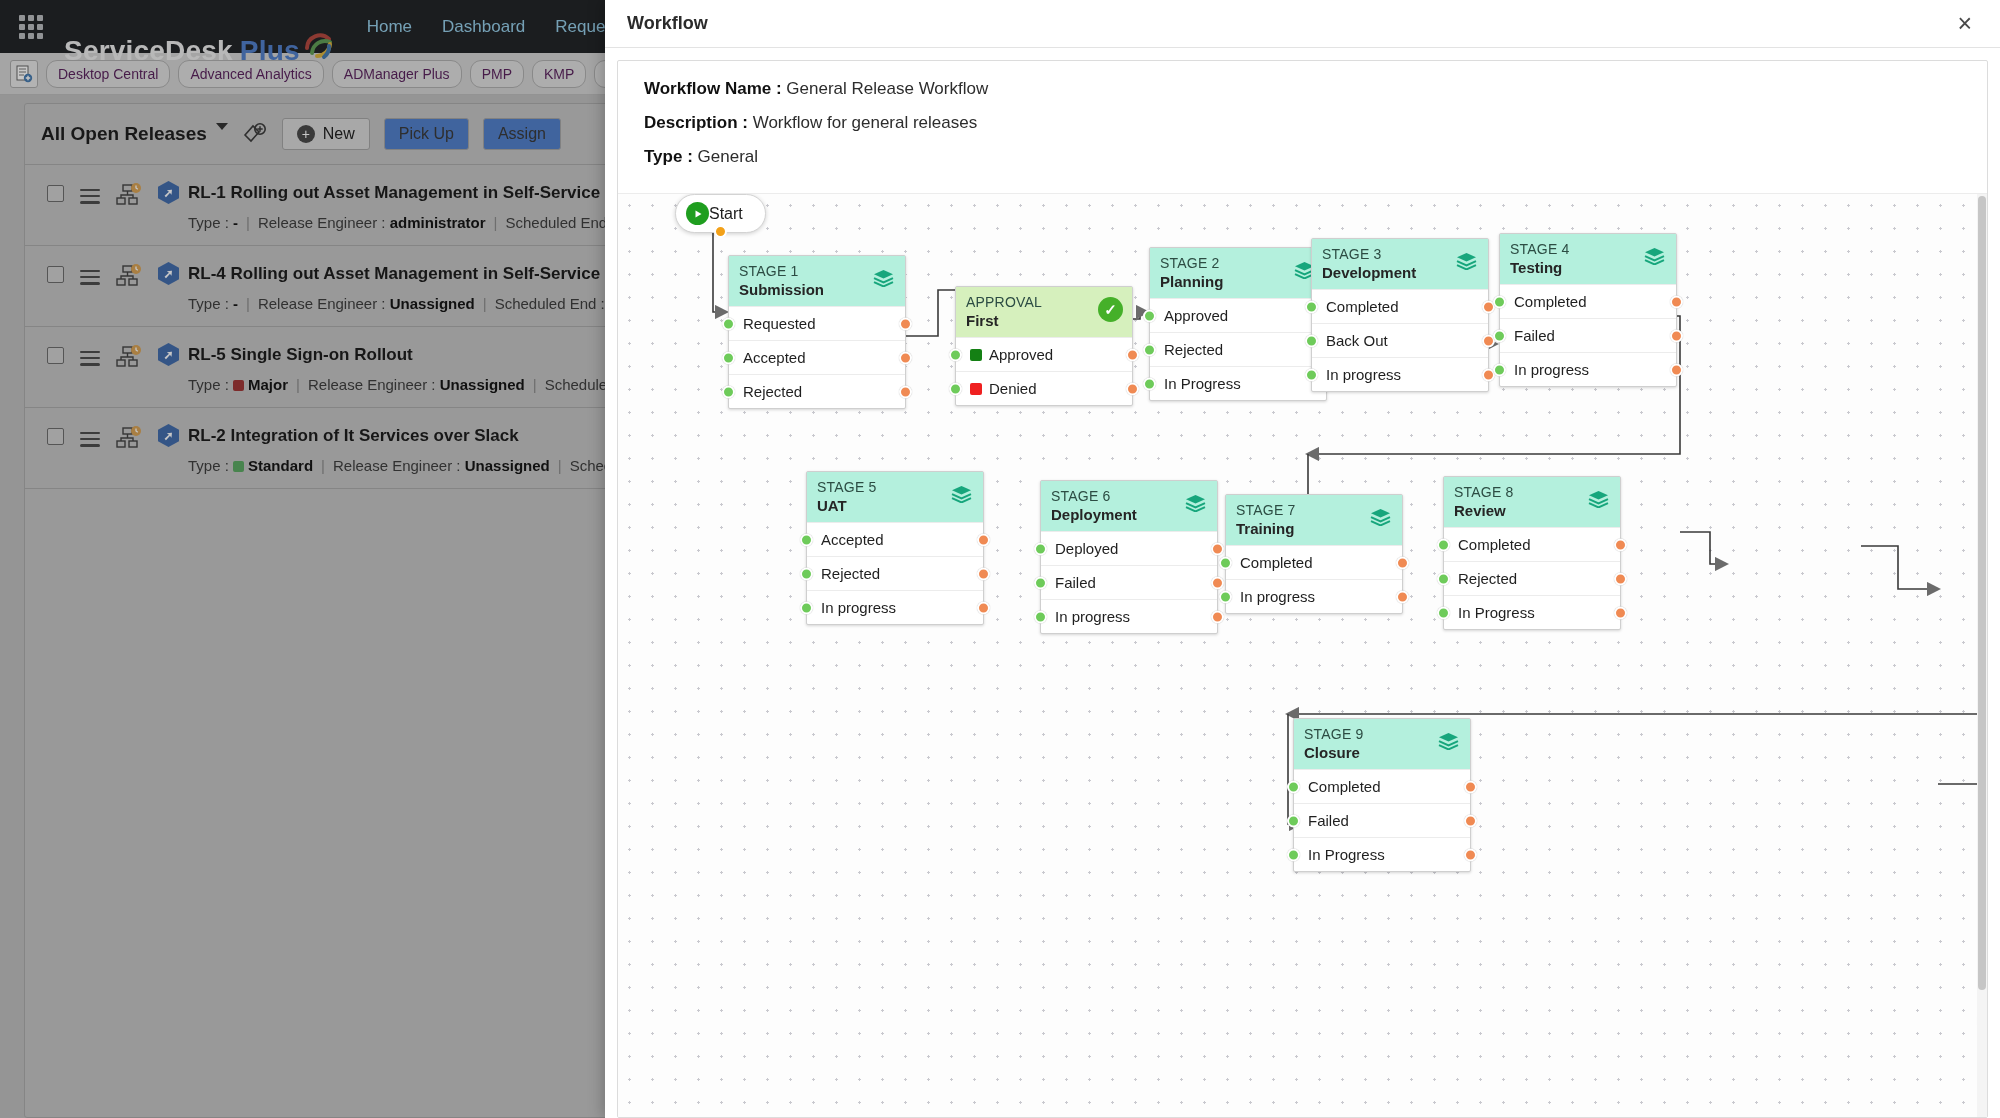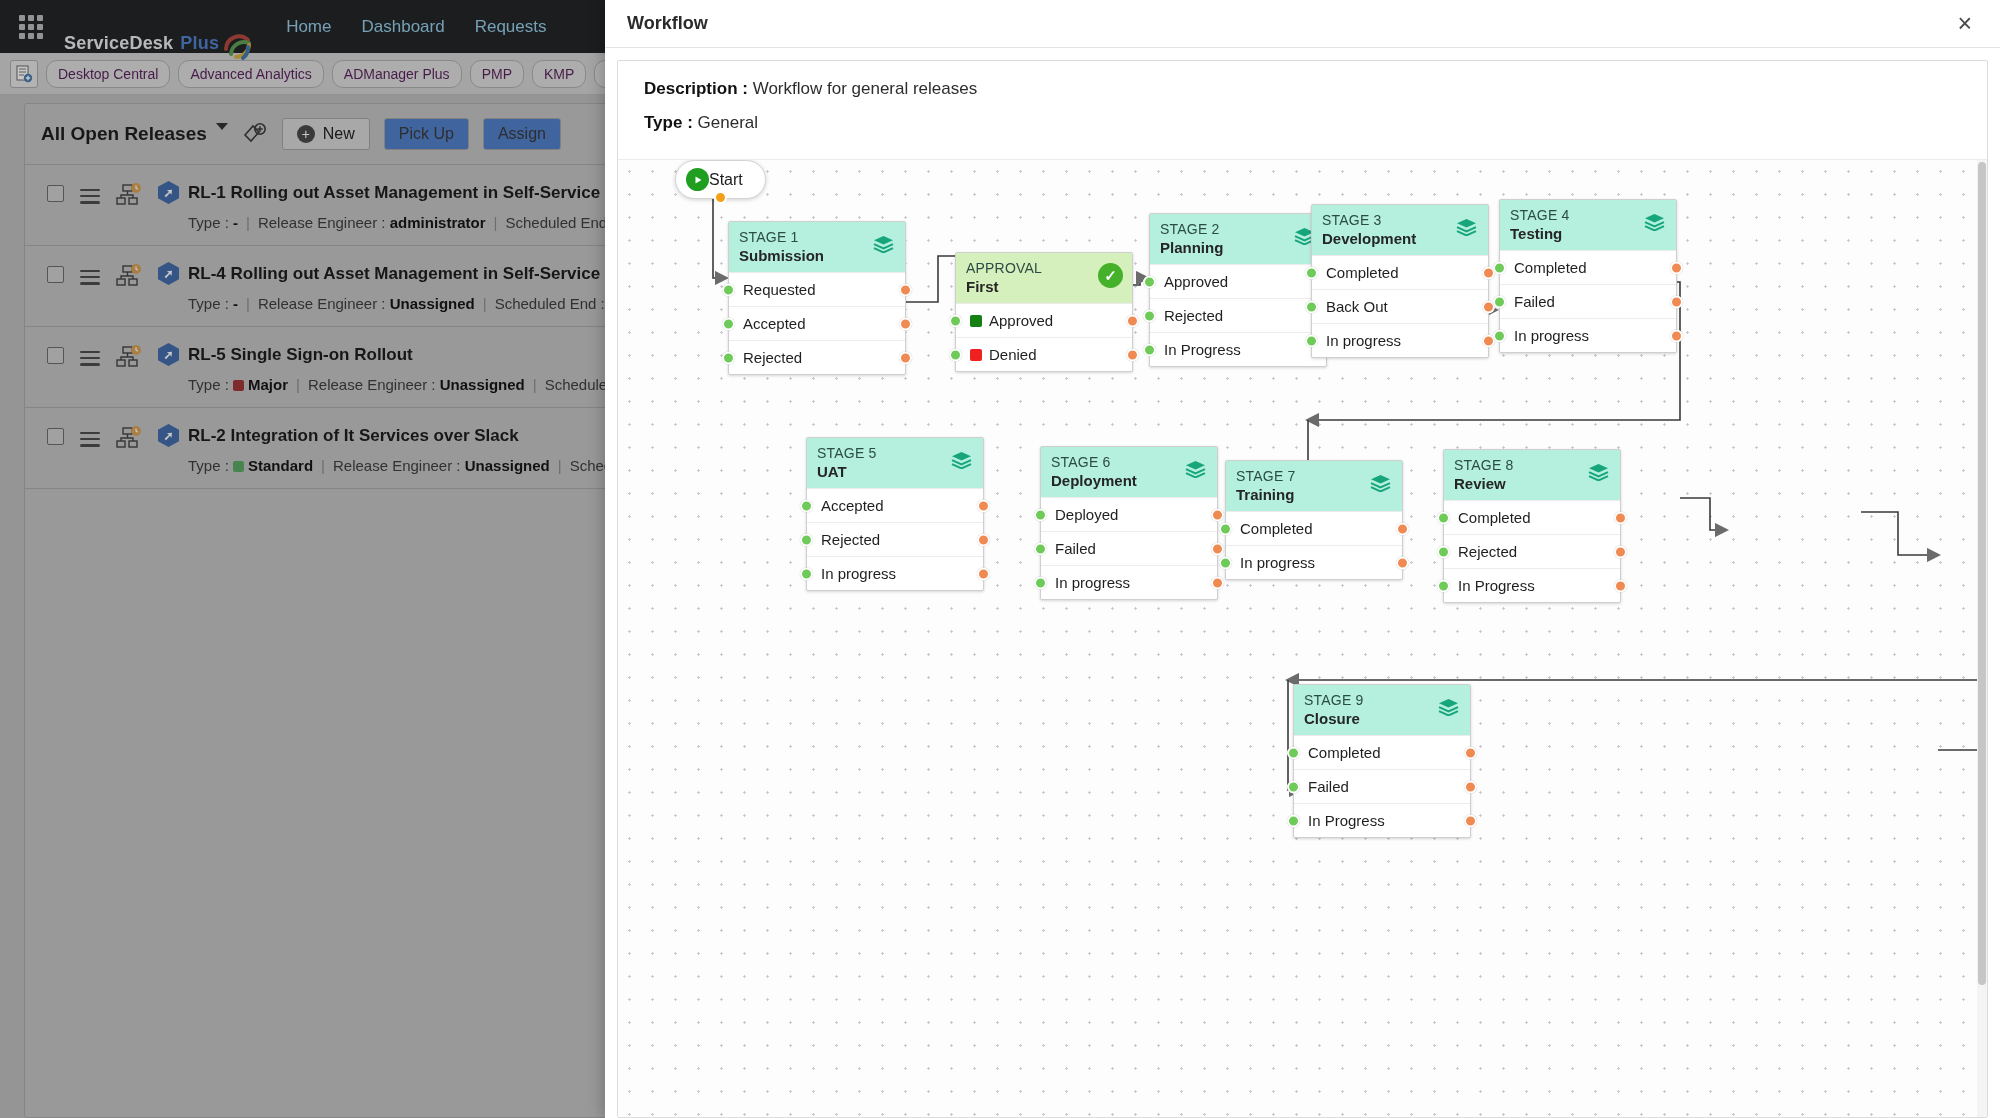--- a/index.html
+++ b/index.html
@@ -18,21 +18,21 @@
   #app-inner { width: 1400px; height: 1118px; position: relative; filter: brightness(0.78) saturate(0.65); }
 
   .topbar {
     height: 53px; background: #22252a; display: flex; align-items: center;
     padding-left: 14px; color: #d6d8db;
   }
   .grid-icon { width: 34px; height: 34px; display: grid;
     grid-template-columns: repeat(3,1fr); grid-template-rows: repeat(3,1fr);
     gap: 3px; padding: 5px; margin-right: 16px; }
   .grid-icon i { background: #b9bcc0; border-radius: 1px; display: block; }
-  .brand { font-size: 18px; font-weight: bold; color: #ececec; letter-spacing: .2px; display:flex; align-items:flex-start;margin-top:48px; }
+  .brand { font-size: 28px; font-weight: bold; color: #ececec; letter-spacing: .2px; display:flex; align-items:center;margin-top:48px; }
   .brand .light { font-weight: bold; color: #3b82f6; margin-left: 7px;}
   .swoosh { margin-left: 3px; position: relative; top: -2px; }
   .topnav { display: flex; gap: 30px; margin-left: 34px; font-size: 17px; color: #7dd3fc; }
   .topnav span { white-space: nowrap; }
 
   .appsbar {
     height: 42px; background: #d4d4d4; border-bottom: 1px solid #bdbdbd;
     display: flex; align-items: center; gap: 8px; padding: 0 10px;
   }
   .newdoc-icon { width: 28px; height: 28px; border:1px solid #aaa; background:#e6e6e6; border-radius:3px;
@@ -318,20 +318,24 @@
 <div id="modal">
   <div class="modal-head">
     <div class="modal-title">Workflow</div>
     <div class="close-x">×</div>
   </div>
 
   <div class="modal-body">
     <div class="wf-card">
 
       <div class="wf-info">
+        <div class="wf-line">
+          <b>Workflow Name :</b>
+          <span>General Release Workflow</span>
+        </div>
         <div class="wf-line">
           <b>Description :</b>
           <span>Workflow for general releases</span>
         </div>
         <div class="wf-line">
           <b>Type :</b>
           <span>General</span>
         </div>
       </div>
 
@@ -458,21 +462,21 @@
                   <div class="n">Training</div>
                   <span class="layers"><svg width="23" height="18" viewBox="0 0 23 18">
                       <path d="M11.5 1L21 5.2 11.5 9.4 2 5.2z" fill="#17a67c"></path>
                       <path d="M2 9.2l9.5 4.2L21 9.2" fill="none" stroke="#17a67c" stroke-width="2"></path>
                       <path d="M2 13.2l9.5 4.2 9.5-4.2" fill="none" stroke="#17a67c" stroke-width="2"></path>
                     </svg></span>
                 </div>
                 <div class="opt"><span class="port in"></span><span>Completed</span><span class="port out"></span></div>
                 <div class="opt"><span class="port in"></span><span>In progress</span><span class="port out"></span></div>
               </div>
-              <div class="node stage" style="left: 825px; top: 289px;">
+              <div class="node stage" style="left: 825px; top: 282px;">
                 <div class="node-head">
                   <div class="k">STAGE 8</div>
                   <div class="n">Review</div>
                   <span class="layers"><svg width="23" height="18" viewBox="0 0 23 18">
                       <path d="M11.5 1L21 5.2 11.5 9.4 2 5.2z" fill="#17a67c"></path>
                       <path d="M2 9.2l9.5 4.2L21 9.2" fill="none" stroke="#17a67c" stroke-width="2"></path>
                       <path d="M2 13.2l9.5 4.2 9.5-4.2" fill="none" stroke="#17a67c" stroke-width="2"></path>
                     </svg></span>
                 </div>
                 <div class="opt"><span class="port in"></span><span>Completed</span><span class="port out"></span></div>

